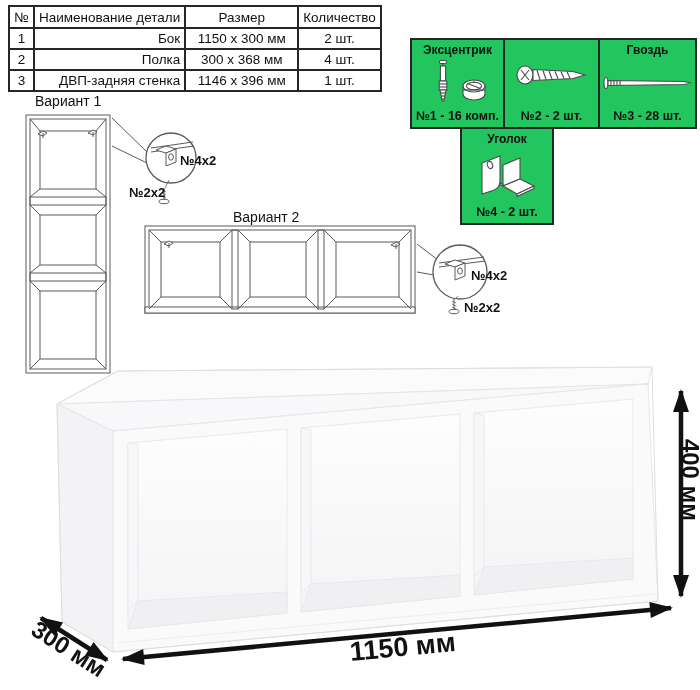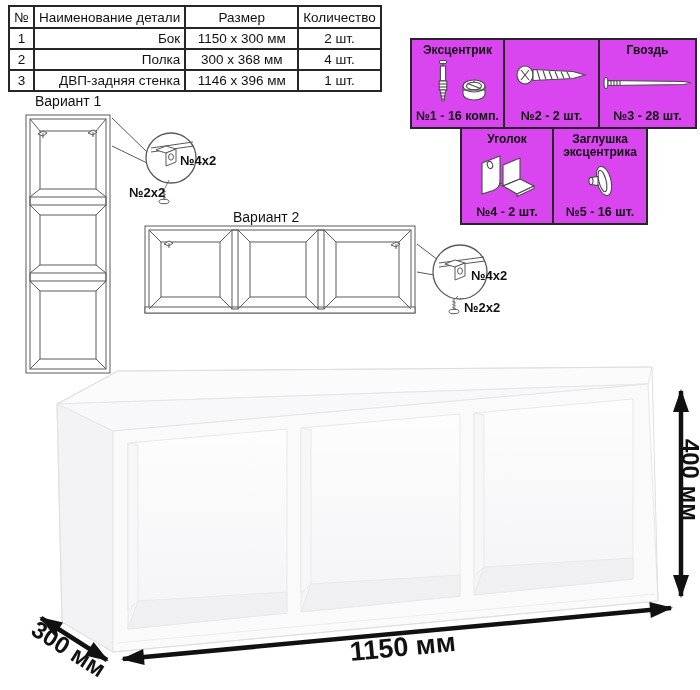--- a/index.html
+++ b/index.html
@@ -17,21 +17,21 @@
     font-weight:normal;white-space:nowrap;overflow:hidden;text-align:center;background:#fff;
   }
   .parts-table th{height:20px;}
   .parts-table .c-num{width:25px;}
   .parts-table .c-name{width:149px;}
   .parts-table .c-size{width:113px;}
   .parts-table .c-qty{width:82px;}
   .parts-table td.cell-name{text-align:right;padding-left:7px;margin-top:38px;}
   
   .hw-cell{
-    position:absolute;box-sizing:border-box;border:2px solid #262626;background:#d946ef;
+    position:absolute;box-sizing:border-box;border:2px solid #262626;background:#22c55e;
     display:flex;flex-direction:column;align-items:center;justify-content:space-between;
   }
   .hw-title{font-weight:bold;font-size:12px;line-height:1.12;text-align:center;margin-top:4px;padding:0 2px;}
   .hw-count{font-weight:bold;font-size:12.5px;text-align:center;margin-bottom:4px;}
   .hw-art{flex:1;display:flex;align-items:center;justify-content:center;}
   
   .variant-title{position:absolute;font-weight:normal;font-size:14px;color:#111;}
   .abs{position:absolute;}
   svg text{font-family:"Liberation Sans",sans-serif;}
   .callout-label{font-weight:bold;font-size:13px;fill:#111;}
@@ -153,34 +153,20 @@
           <path d="M27 12 L44 5 L44 26 L27 33 Z"></path>
           <path d="M27 33 L44 26 L58 33 L41 41 Z"></path>
           <path d="M41 41 L58 33 L58 35.5 L41 43.5 Z"></path>
           <path d="M24 30 L27 31.5 L27 33 L24 31.8 Z"></path>
         </g>
       </svg>
     </div>
     <div class="hw-count">№4 - 2 шт.</div>
   </div>
 
-  <div class="hw-cell" style="left:552px;top:127px;width:96px;height:98px">
-    <div class="hw-title">Заглушка эксцентрика</div>
-    <div class="hw-art">
-      <svg width="38" height="42" viewBox="0 0 38 42">
-        <g stroke="#4a4a4a" stroke-width="1.1" fill="#fff">
-          <ellipse cx="23" cy="20" rx="7" ry="15" transform="rotate(-14 23 20)"></ellipse>
-          <ellipse cx="21.5" cy="20" rx="3.6" ry="11" transform="rotate(-14 21.5 20)"></ellipse>
-          <path d="M10 16.5 L17 15.5 L17 24.5 L10 23.5 Z"></path>
-          <ellipse cx="10" cy="20" rx="2" ry="3.6"></ellipse>
-        </g>
-      </svg>
-    </div>
-    <div class="hw-count">№5 - 16 шт.</div>
-  </div>
 
   <div class="variant-title" style="left:35px;top:93px">Вариант 1</div>
   <svg class="abs" style="left:10px;top:88px" width="218" height="300" viewBox="0 0 218 300">
     <g stroke="#5a5a5a" stroke-width="1" fill="none">
       <rect x="16" y="27" width="84" height="258" fill="#fff"></rect>
       <rect x="20" y="31" width="76" height="250"></rect>
 
       <rect x="20" y="109" width="76" height="8"></rect>
       <rect x="20" y="185" width="76" height="8"></rect>
 

